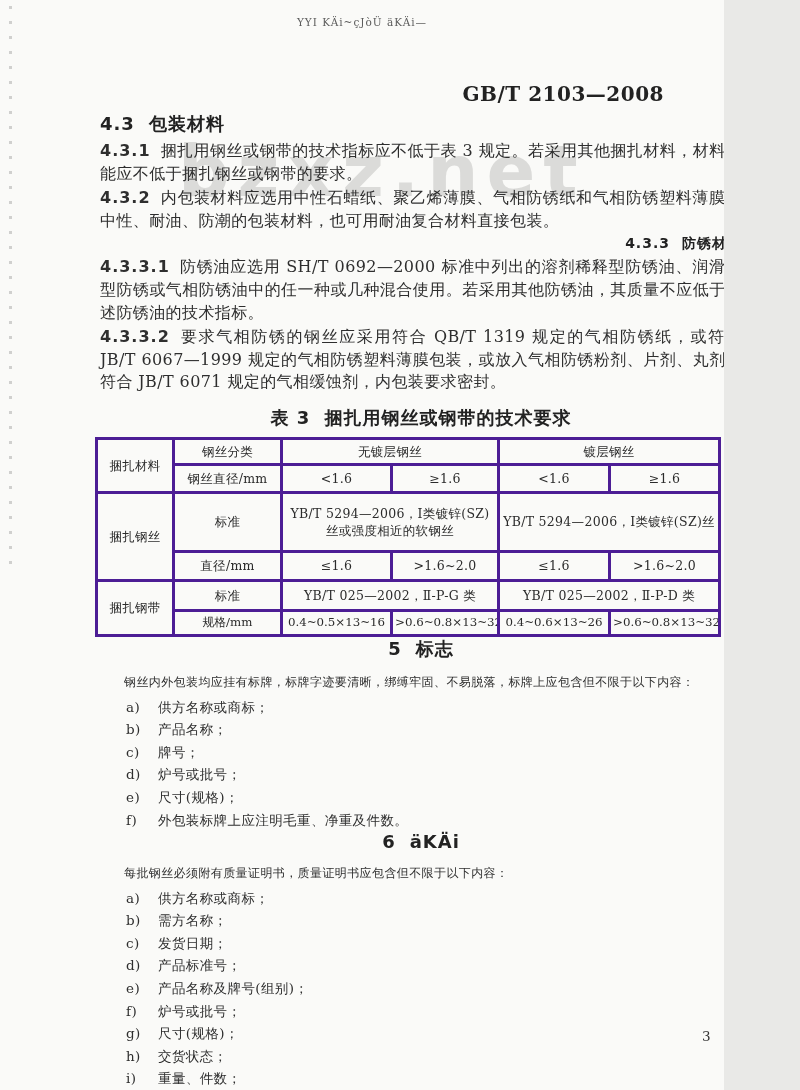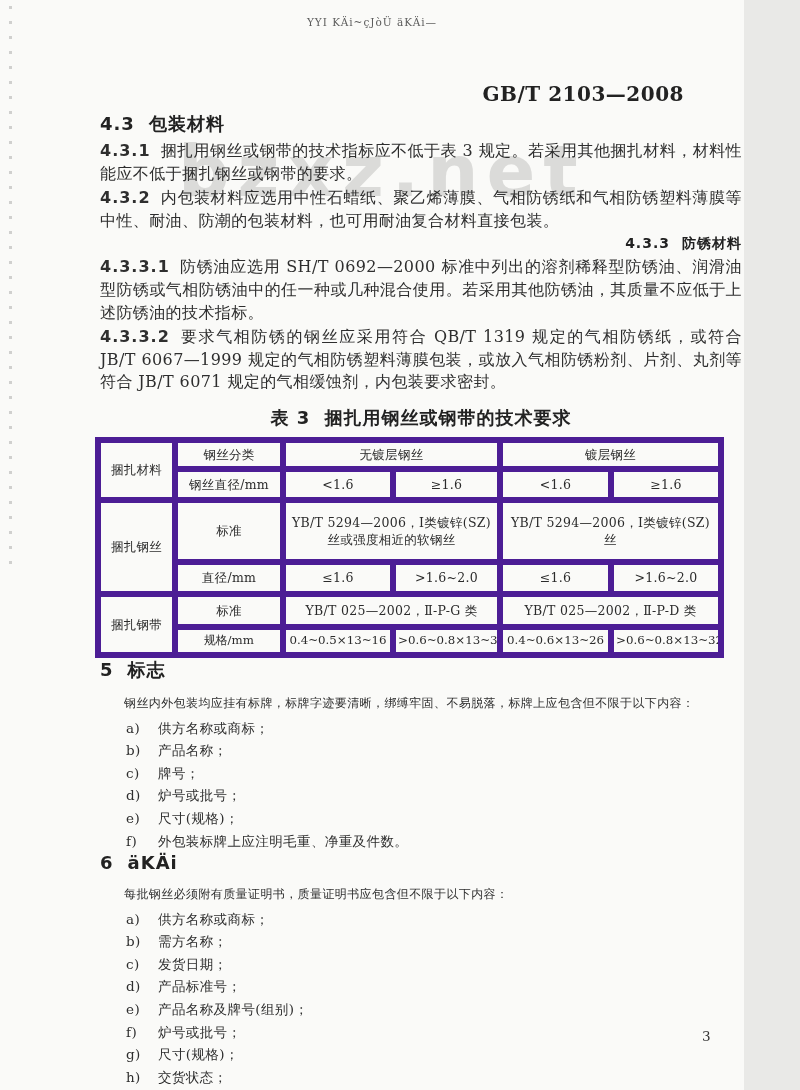--- a/index.html
+++ b/index.html
@@ -2,22 +2,22 @@
 <html><head>
 <meta charset="utf-8">
 <style>
   html,body{margin:0;padding:0;}
   body{
     width:800px;height:1090px;
     background:#e9e9e7;
     font-family:"DejaVu Serif","Liberation Serif",serif;
   }
   .page{
-    position:relative;width:744px;height:1090px;overflow:hidden;
-    background:#fafaf8;color:#2e2e2e;
+    position:relative;width:688px;height:1090px;overflow:hidden;
+    background:#fafaf8;color:#2e2e2e;padding-left:36px;
   }
   
   .scan-edge{
     position:absolute;left:9px;top:6px;width:3px;height:560px;
     background:repeating-linear-gradient(180deg, rgba(80,80,80,.55) 0 3px, transparent 3px 15px);
     opacity:.45;
   }
   .top-noise{
     position:absolute;top:16px;left:0;width:100%;
     text-align:center;font-size:10.5px;color:#5c5c5c;letter-spacing:1px;
@@ -76,32 +76,32 @@
     text-align:center;font-size:18px;font-weight:700;margin:12px 0 7px 0;
     font-family:"DejaVu Sans","Liberation Sans",sans-serif;letter-spacing:1px;color:#222;
   }
   .caption .cap-no{margin-right:14px;}
   table.t3{
     border-collapse:collapse;table-layout:fixed;
     width:623px;margin-left:-5px;
     font-size:12.5px;color:#2b2b2b;
   }
   table.t3 td{
-    border:6px solid #4c1d95;text-align:center;vertical-align:middle;
+    border:3px solid #4c1d95;text-align:center;vertical-align:middle;
     padding:1px 2px;line-height:17px;letter-spacing:.3px;
     overflow:hidden;
   }
   table.t3{border:2px solid #3d3d3d;}
   tr.r1 td{height:21px;}
   tr.r2 td{height:23px;}
   tr.r3 td{height:54px;}
   tr.r4 td{height:24px;}
   tr.r5 td{height:25px;}
   tr.r6 td{height:20px;font-size:11.8px;letter-spacing:0;}
-  .gap-sec{margin-top:20px;}
+  .gap-sec{margin-top:20px;text-align:center;}
   .page-number{
     position:absolute;top:1028px;left:702px;z-index:2;
     font-size:13.5px;color:#333;
   }
 </style>
 </head>
 <body>
 
 <div class="page">
 

